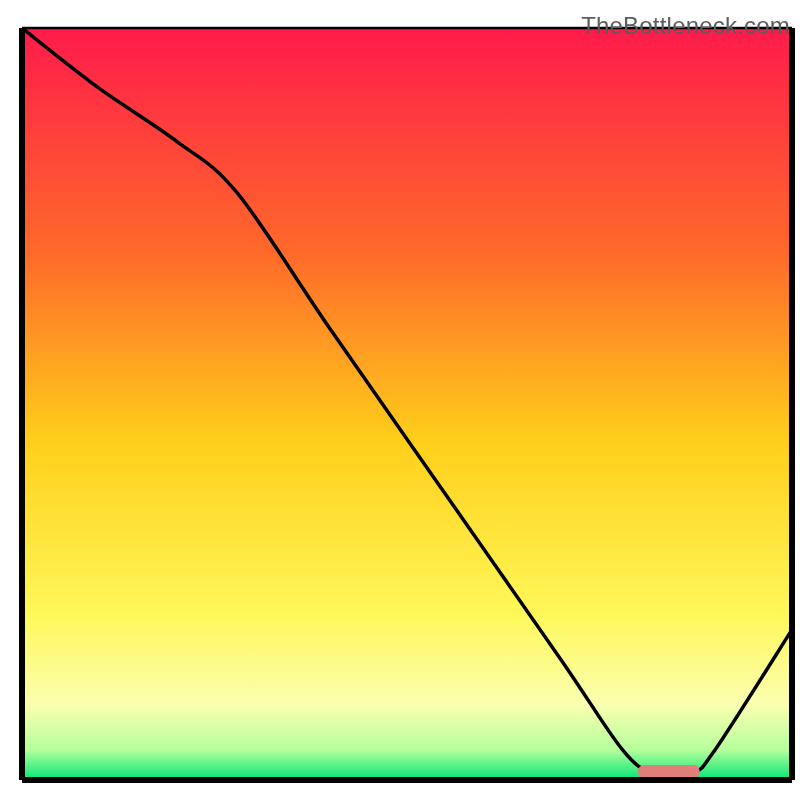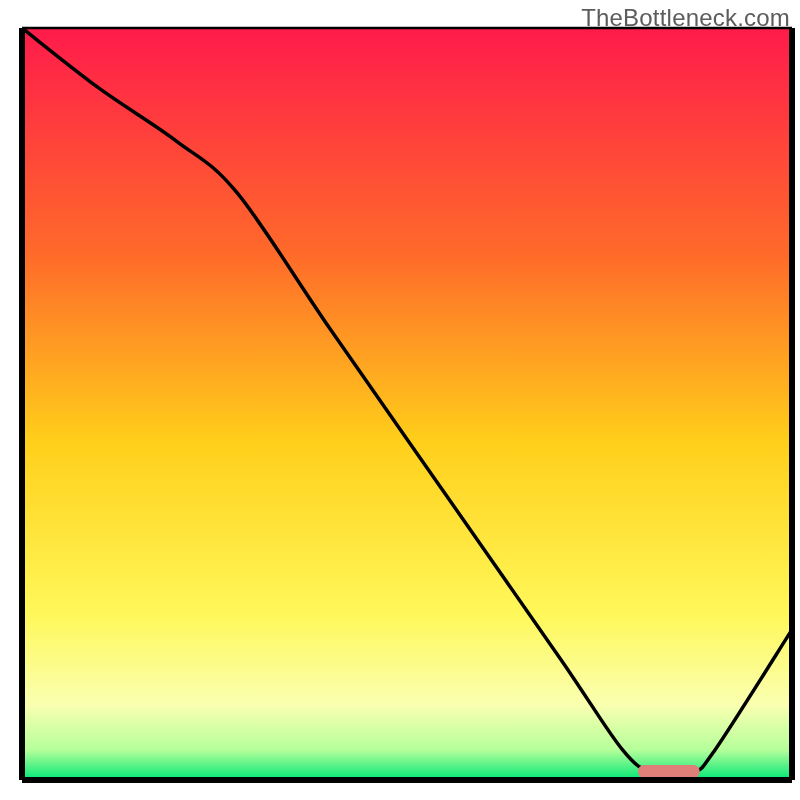--- a/index.html
+++ b/index.html
@@ -11,21 +11,21 @@
     background: #fff;
     font-family: Arial, Helvetica, sans-serif;
   }
   .stage {
     position: relative;
     width: 800px;
     height: 800px;
   }
   .watermark {
     position: absolute;
-    top: 4px;
+    top: 12px;
     right: 10px;
     color: #5c5c5c;
     font-size: 24px;
     font-weight: 400;
     letter-spacing: 0.2px;
     user-select: none;
   }
   svg.plot {
     position: absolute;
     left: 0;

